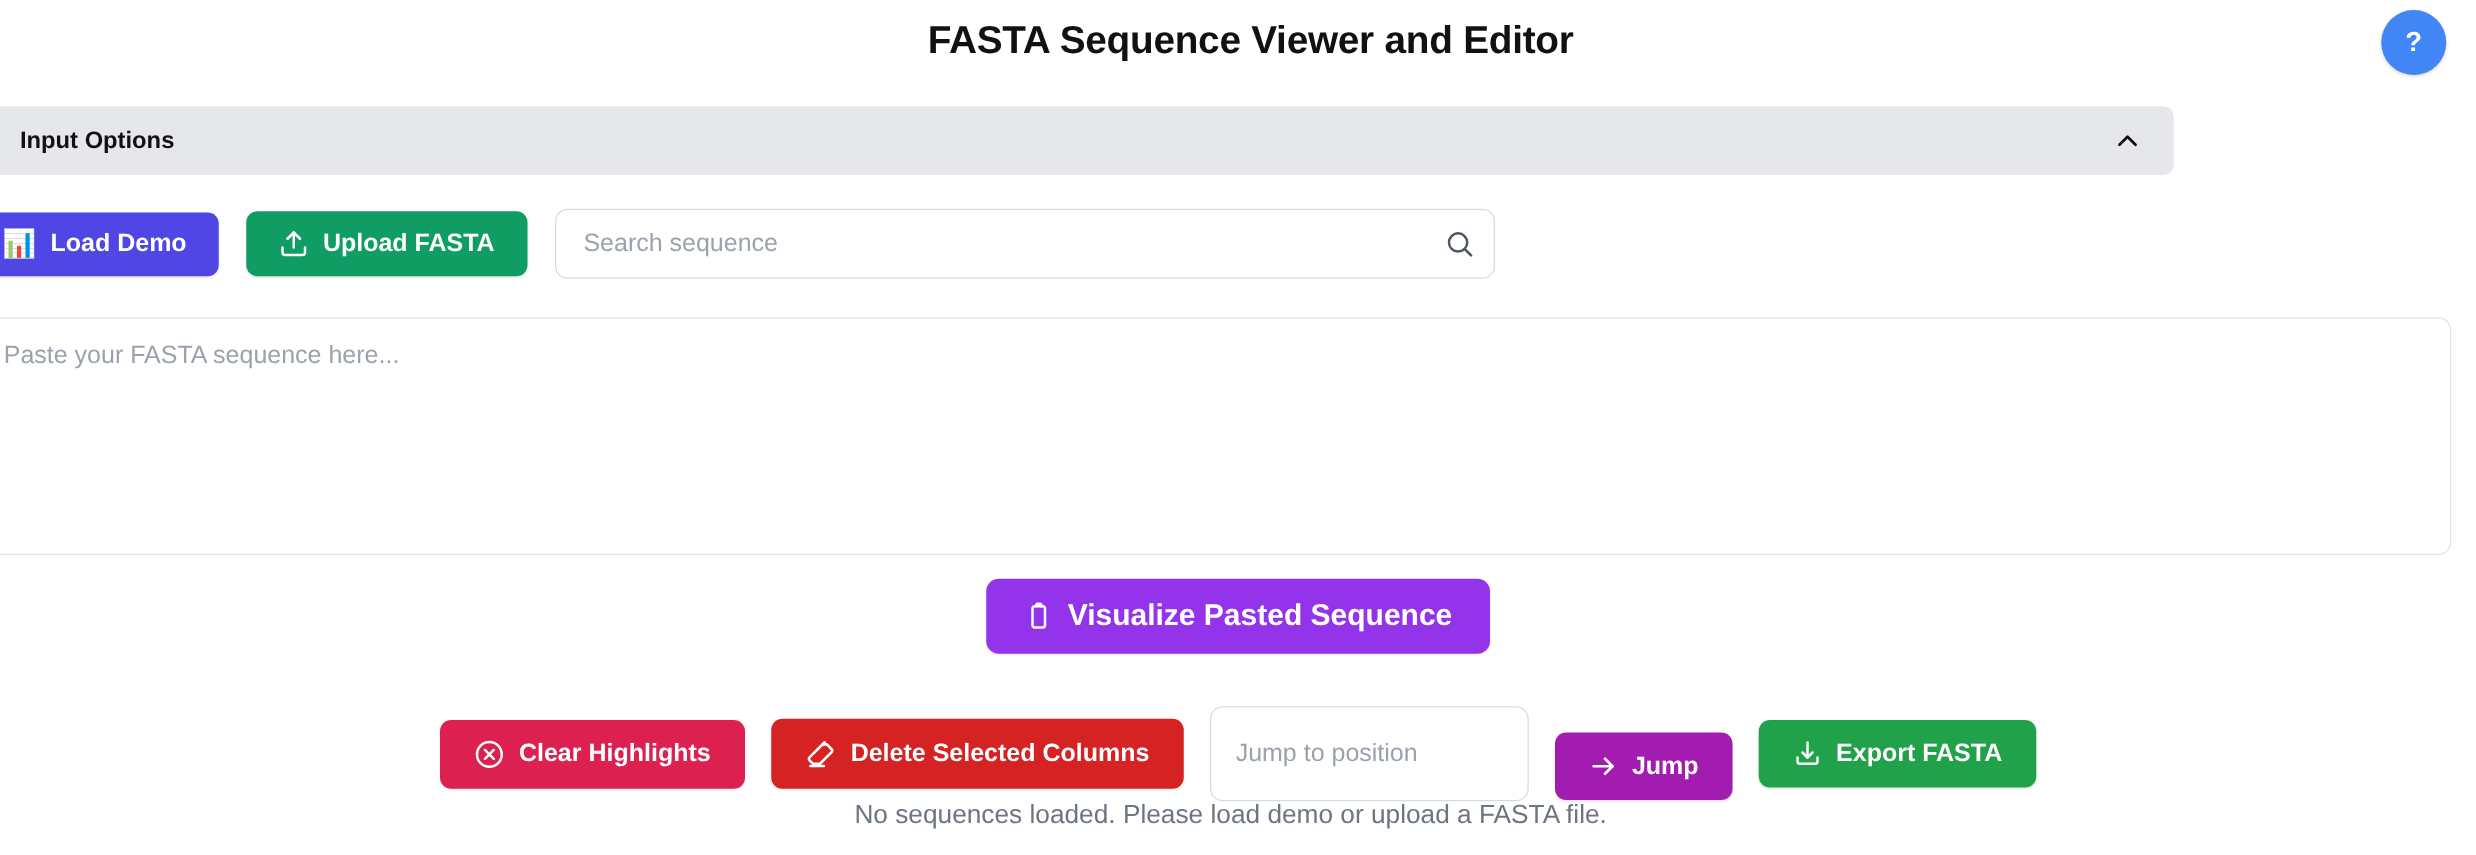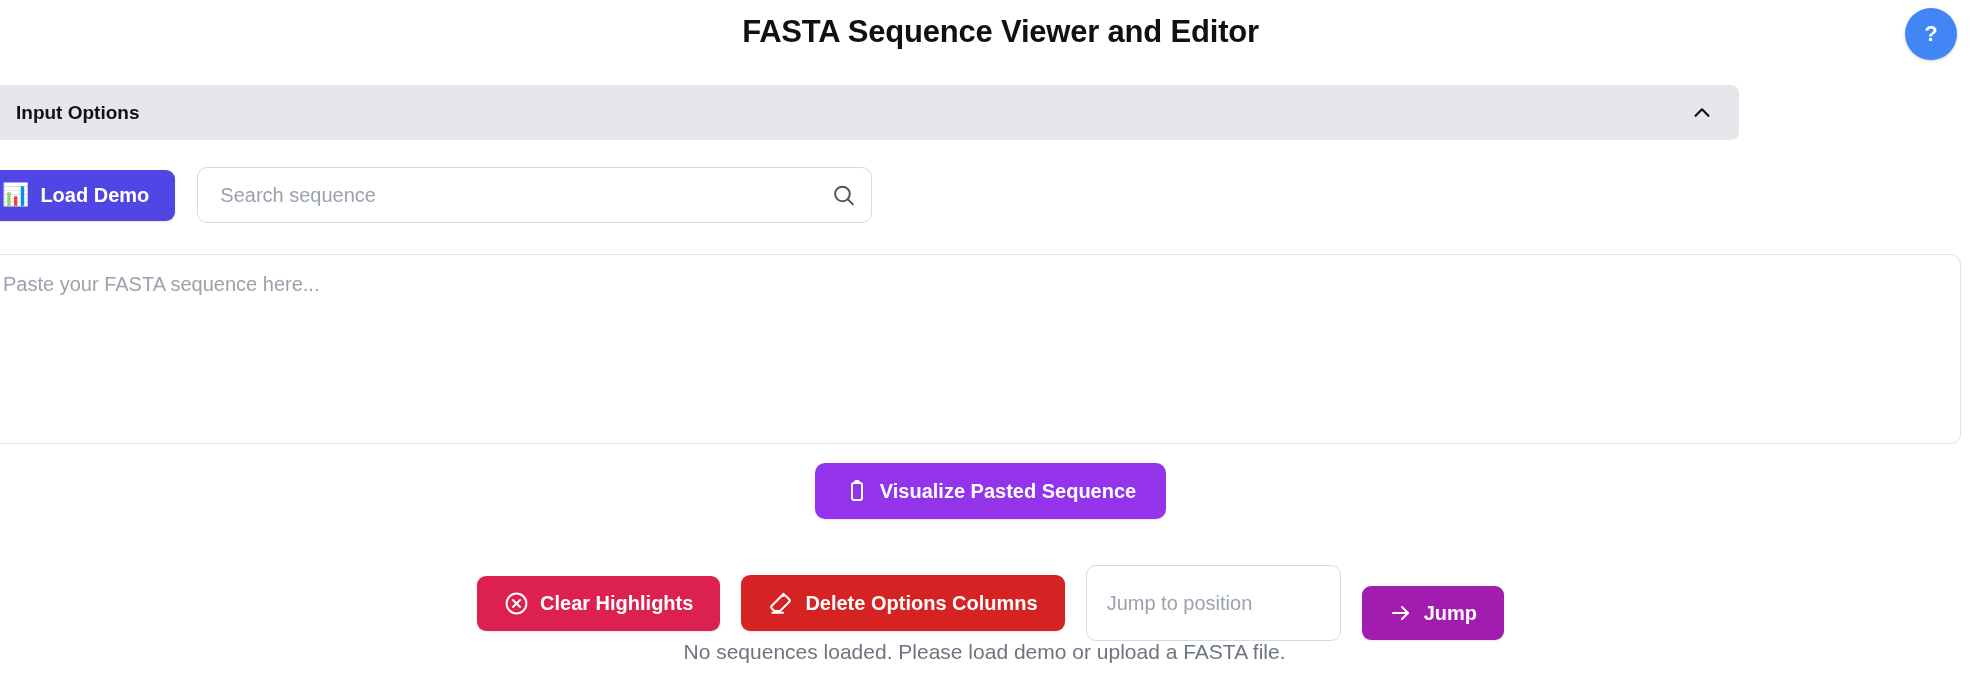--- a/index.html
+++ b/index.html
@@ -113,21 +113,21 @@
     background: #0f9d63;
     padding: 14px 26px;
   }
   .demo-emoji {
     font-size: 22px;
     line-height: 1;
   }
 
   .search-wrap {
     position: relative;
-    width: 675px;
+    width: 752px;
   }
   .search-input {
     width: 100%;
     height: 56px;
     box-sizing: border-box;
     border: 1px solid #d6dae0;
     border-radius: 10px;
     background: #ffffff;
     padding: 0 56px 0 22px;
     font-family: "Liberation Sans", sans-serif;
@@ -173,21 +173,21 @@
     position: absolute;
     left: 0;
     right: 0;
     top: 463px;
     display: flex;
     justify-content: center;
   }
   .btn-visualize {
     background: #9333ea;
     padding: 16px 30px;
-    font-size: 20px;
+    font-size: 24px;
     border-radius: 10px;
   }
 
   
   .bottom-row {
     position: absolute;
     left: 0;
     right: 0;
     top: 565px;
     display: flex;
@@ -257,20 +257,30 @@
   </span>
 </div>
 
 <div class="action-row">
 
   <button class="btn btn-load-demo">
     <span class="demo-emoji">📊</span>
     <span>Load Demo</span>
   </button>
 
+  <button class="btn btn-upload">
+    <span>
+      <svg width="24" height="24" viewBox="0 0 24 24" fill="none" stroke="#ffffff" stroke-width="2" stroke-linecap="round" stroke-linejoin="round">
+        <path d="M21 15v4a2 2 0 0 1-2 2H5a2 2 0 0 1-2-2v-4"></path>
+        <polyline points="17 8 12 3 7 8"></polyline>
+        <line x1="12" y1="3" x2="12" y2="15"></line>
+      </svg>
+    </span>
+    <span>Upload FASTA</span>
+  </button>
 
   <div class="search-wrap">
     <input class="search-input" type="text" placeholder="Search sequence" style="">
     <button class="search-icon-btn">
       <svg width="25" height="25" viewBox="0 0 24 24" fill="none" stroke="#4b5563" stroke-width="1.9" stroke-linecap="round" stroke-linejoin="round">
         <circle cx="11" cy="11" r="7"></circle>
         <line x1="16.2" y1="16.2" x2="21" y2="21"></line>
       </svg>
     </button>
   </div>
@@ -304,31 +314,41 @@
     <span>Clear Highlights</span>
   </button>
 
   <button class="btn btn-delete">
     <span>
       <svg width="26" height="26" viewBox="0 0 24 24" fill="none" stroke="#ffffff" stroke-width="1.9" stroke-linecap="round" stroke-linejoin="round">
         <path d="M14.5 3.5 3.5 14.5a1.8 1.8 0 0 0 0 2.5l2.5 2.5h5l8.5-8.5a1.8 1.8 0 0 0 0-2.5l-3-3a1.8 1.8 0 0 0-2.5 0z"></path>
         <line x1="4" y1="21" x2="14" y2="21"></line>
       </svg>
     </span>
-    <span>Delete Options Columns</span>
+    <span>Delete Selected Columns</span>
   </button>
 
   <input class="jump-input" type="text" placeholder="Jump to position" style="">
 
   <button class="btn btn-jump">
     <span>
       <svg width="24" height="24" viewBox="0 0 24 24" fill="none" stroke="#ffffff" stroke-width="2.1" stroke-linecap="round" stroke-linejoin="round">
         <line x1="4" y1="12" x2="19" y2="12"></line>
         <polyline points="13,6 19,12 13,18"></polyline>
       </svg>
     </span>
     <span>Jump</span>
   </button>
 
+  <button class="btn btn-export">
+    <span>
+      <svg width="24" height="24" viewBox="0 0 24 24" fill="none" stroke="#ffffff" stroke-width="2" stroke-linecap="round" stroke-linejoin="round">
+        <path d="M4 15v3a2 2 0 0 0 2 2h12a2 2 0 0 0 2-2v-3"></path>
+        <polyline points="8 11 12 15 16 11"></polyline>
+        <line x1="12" y1="3" x2="12" y2="15"></line>
+      </svg>
+    </span>
+    <span>Export FASTA</span>
+  </button>
 
 </div>
 
 <div class="status-line">No sequences loaded. Please load demo or upload a FASTA file.</div>
 
 </body></html>

